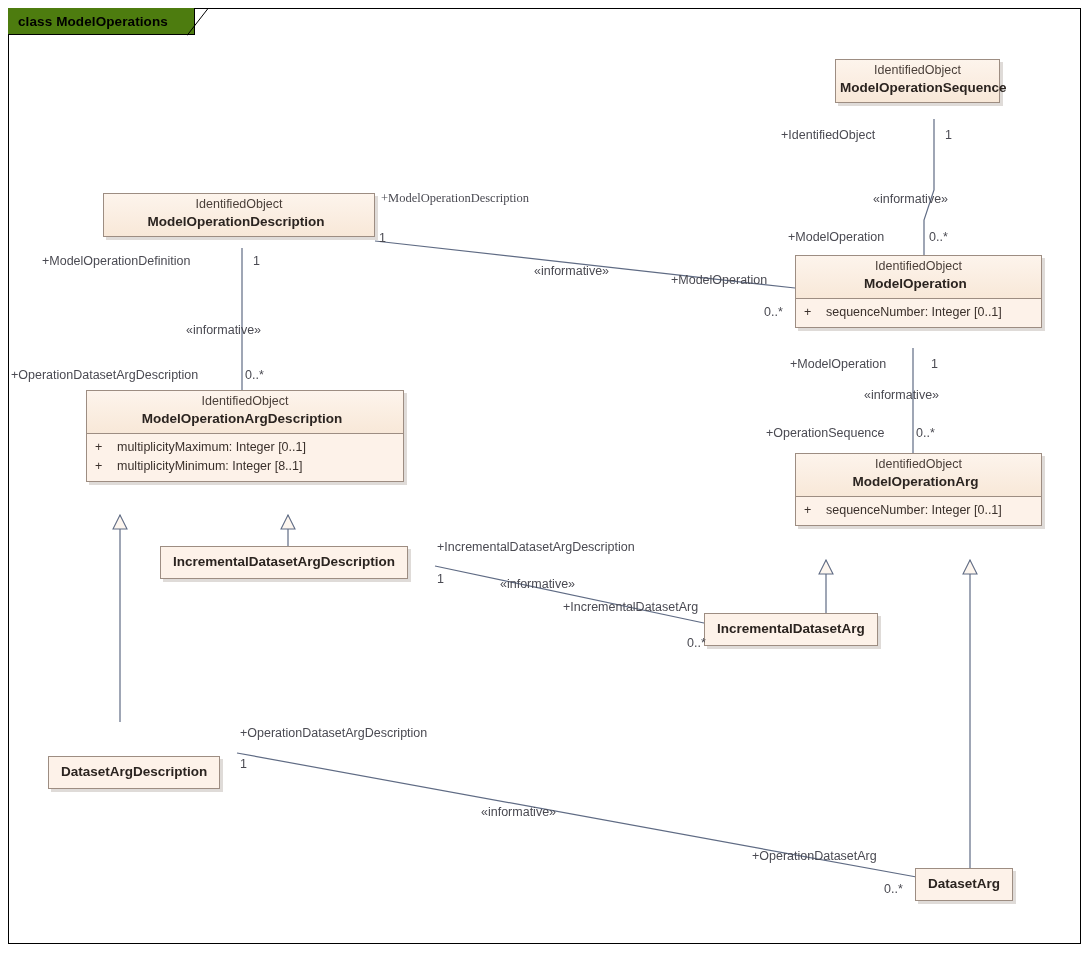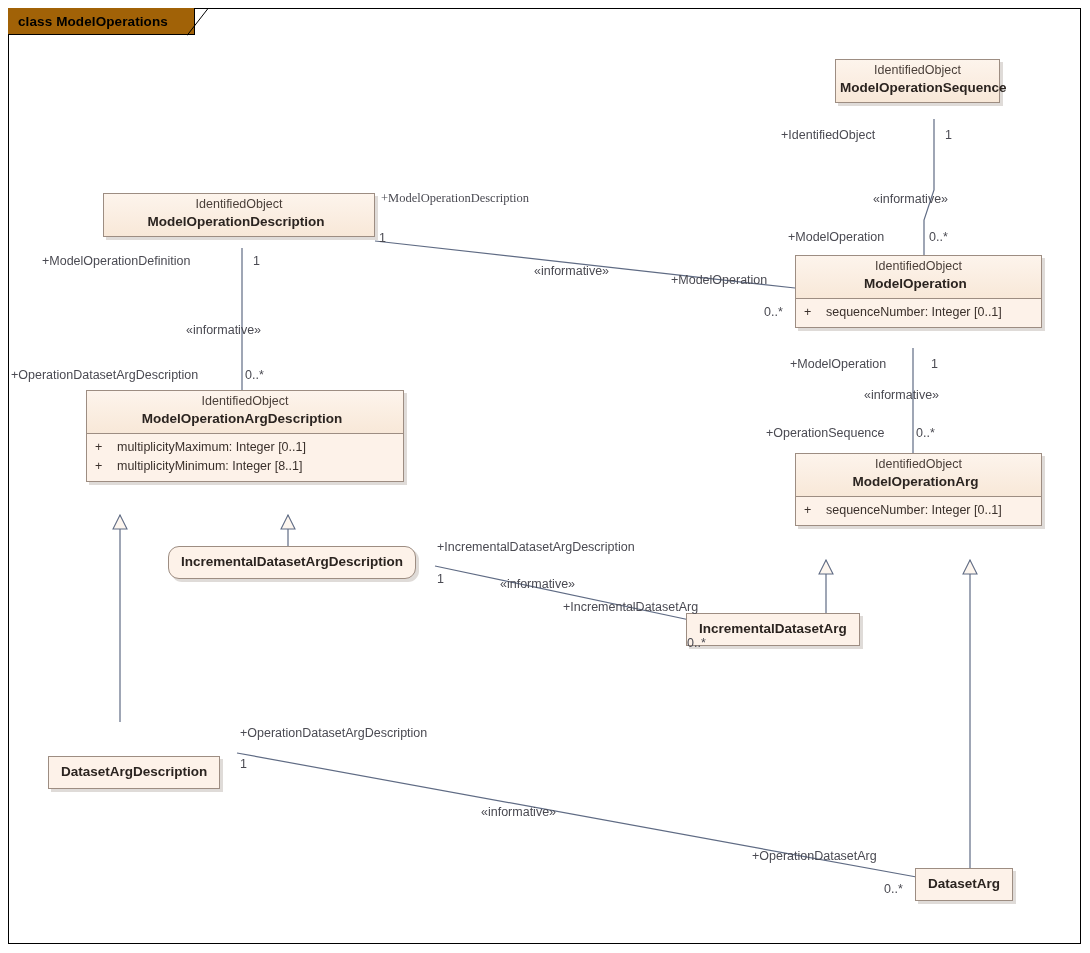--- a/index.html
+++ b/index.html
@@ -26,21 +26,21 @@
     height: 936px;
     border: 1px solid #000000;
     box-sizing: border-box;
   }
   .frame-tab {
     position: absolute;
     left: 8px;
     top: 8px;
     height: 27px;
     box-sizing: border-box;
-    background: #a16207;
+    background: #4d7c0f;
     border-right: 1px solid #000000;
     border-bottom: 1px solid #000000;
     padding: 0 26px 0 10px;
     display: flex;
     align-items: center;
     font-size: 13.5px;
     font-weight: bold;
     color: #000000;
     letter-spacing: 0.1px;
     white-space: nowrap;
@@ -222,25 +222,25 @@
         <span class="vis">+</span>
         <span class="sig">multiplicityMaximum: Integer [0..1]</span>
       </div>
       <div class="attr">
         <span class="vis">+</span>
         <span class="sig">multiplicityMinimum: Integer [8..1]</span>
       </div>
     </div>
   </div>
 
-  <div class="cls simple" style="left:168px; top:546px;border-radius:11px;">
+  <div class="cls simple" style="left:160px; top:546px;">
     <div class="cname">IncrementalDatasetArgDescription</div>
   </div>
 
-  <div class="cls simple" style="left:686px; top:613px;">
+  <div class="cls simple" style="left:704px; top:613px;">
     <div class="cname">IncrementalDatasetArg</div>
   </div>
 
   <div class="cls simple" style="left:48px; top:716px;margin-top:40px;">
     <div class="cname">DatasetArgDescription</div>
   </div>
 
   <div class="cls simple" style="left:915px; top:868px;">
     <div class="cname">DatasetArg</div>
   </div>

